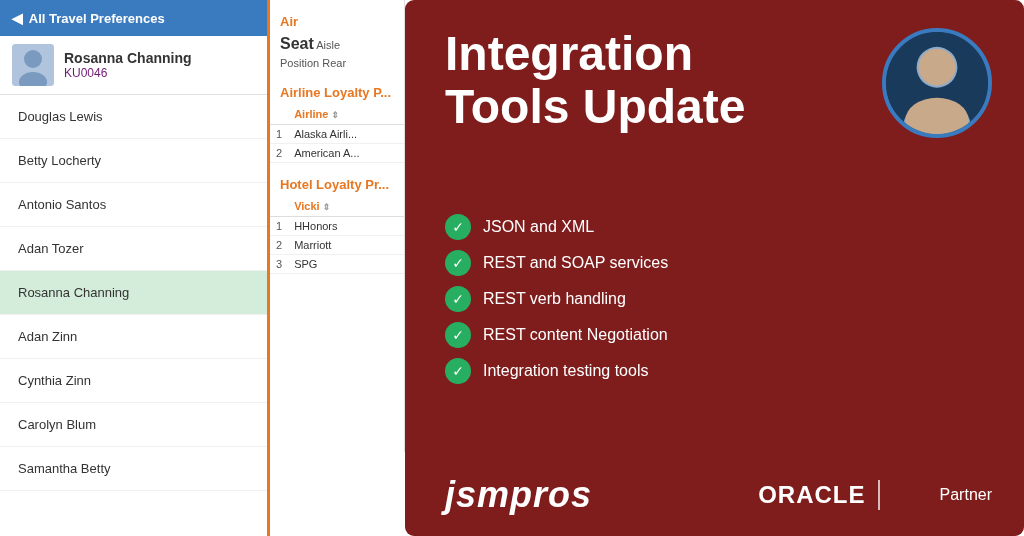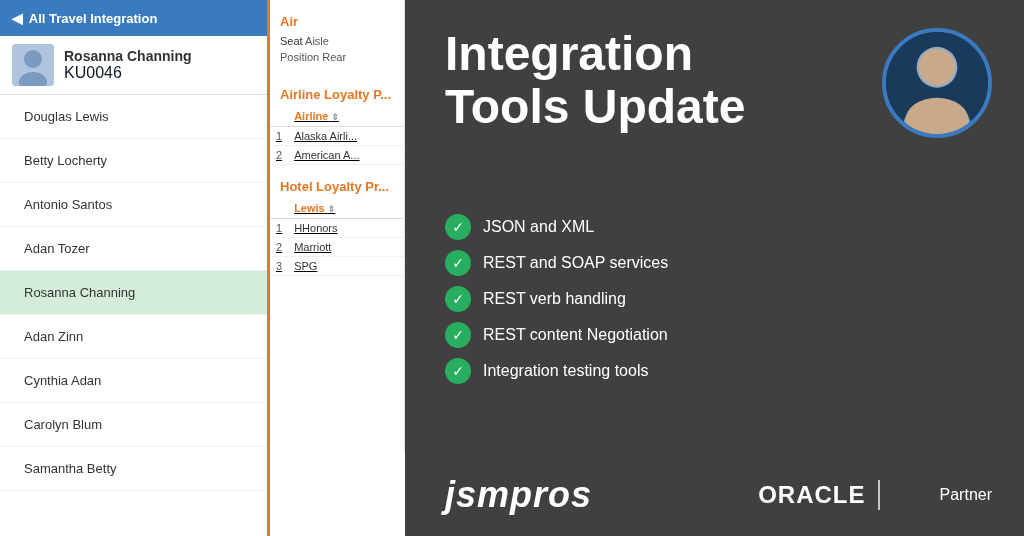--- a/index.html
+++ b/index.html
@@ -49,28 +49,28 @@
       background: #b0c4de;
       overflow: hidden;
       flex-shrink: 0;
       display: flex;
       align-items: center;
       justify-content: center;
     }
     .avatar-svg { width: 42px; height: 42px; }
     .selected-user-info { display: flex; flex-direction: column; }
     .selected-user-name { font-size: 14px; font-weight: bold; color: #333; }
-    .selected-user-id { font-size: 16px; color: #0f172a; }
+    .selected-user-id { font-size: 12px; color: #701a75; }
 
     .user-list {
       overflow-y: auto;
       flex: 1;
     }
     .user-item {
-      padding: 14px 24px;
+      padding: 14px 18px;
       font-size: 13px;
       color: #333;
       border-bottom: 1px solid #f0f0f0;
       cursor: pointer;
       font-weight: 500;
     }
     .user-item.active { background: #d4edda; color: #333; }
 
     
     .middle-panel {
@@ -88,27 +88,26 @@
       font-size: 13px;
       font-weight: bold;
       padding: 6px 10px 4px;
     }
 
     .seat-info {
       padding: 2px 10px;
       font-size: 11px;
       color: #555;
     }
-    .seat-label { font-weight: normal; color: #333; font-size: 11px; }
+    .seat-label { font-weight: bold; color: #333; font-size: 16px; }
 
     .loyalty-table {
       width: 100%;
       border-collapse: collapse;
       font-size: 11px;
-      text-decoration: underline;
     }
     .loyalty-table th {
       color: #e87722;
       font-size: 11px;
       font-weight: bold;
       padding: 4px 6px;
       text-align: left;
       border-bottom: 1px solid #ddd;
     }
     .loyalty-table td {
@@ -118,26 +117,27 @@
       font-size: 11px;
     }
     .loyalty-table .row-num { color: #555; width: 16px; }
 
     .sort-icon { font-size: 9px; color: #999; }
 
     
     .right-panel {
       flex: 1;
       height: 536px;
-      background: #404040;
+      background: #7f1d1d;
       display: flex;
       flex-direction: column;
       justify-content: space-between;
       padding: 28px 32px 20px 40px;
       position: relative;
+      border-radius: 9px;
     }
 
     .right-top {
       display: flex;
       align-items: flex-start;
       justify-content: space-between;
     }
 
     .integration-title {
       color: #fff;
@@ -222,21 +222,21 @@
       margin-left: 48px;
     }
   </style>
 </head>
 <body>
 
 <div class="left-panel">
 
   <div class="back-header">
     <span class="back-arrow">◀</span>
-    <span>All Travel Integration</span>
+    <span>All Travel Preferences</span>
   </div>
 
   <div class="selected-user-row">
     <div class="avatar-img">
       <svg class="avatar-svg" viewBox="0 0 42 42" xmlns="http://www.w3.org/2000/svg">
         <rect width="42" height="42" fill="#b0c4de"></rect>
         <circle cx="21" cy="15" r="9" fill="#7a9abf"></circle>
         <ellipse cx="21" cy="38" rx="14" ry="10" fill="#7a9abf"></ellipse>
       </svg>
     </div>
@@ -246,41 +246,41 @@
     </div>
   </div>
 
   <div class="user-list">
   <div class="user-item">Douglas Lewis</div>
       <div class="user-item">Betty Locherty</div>
       <div class="user-item">Antonio Santos</div>
       <div class="user-item">Adan Tozer</div>
       <div class="user-item active">Rosanna Channing</div>
       <div class="user-item">Adan Zinn</div>
-      <div class="user-item">Cynthia Adan</div>
+      <div class="user-item">Cynthia Zinn</div>
       <div class="user-item">Carolyn Blum</div>
       <div class="user-item">Samantha Betty</div>
     </div>
 
 </div>
 
 <div class="middle-panel">
 
   <div class="section-title">Air</div>
 
   <div class="seat-info">
     <span class="seat-label">Seat</span>
     <span>Aisle</span>
   </div>
   <div class="seat-info">
     <span>Position</span>
     <span>Rear</span>
   </div>
 
-  <div class="section-title" style="margin-top:16px;">Airline Loyalty P...</div>
+  <div class="section-title" style="margin-top:8px;">Airline Loyalty P...</div>
 
   <table class="loyalty-table">
     <thead>
       <tr>
         <th></th>
         <th>
           <span>Airline</span>
           <span class="sort-icon">⇕</span>
         </th>
       </tr>
@@ -297,21 +297,21 @@
       </tbody>
   </table>
 
   <div class="section-title" style="margin-top:8px;">Hotel Loyalty Pr...</div>
 
   <table class="loyalty-table">
     <thead>
       <tr>
         <th></th>
         <th>
-          <span>Lewis</span>
+          <span>Vicki</span>
           <span class="sort-icon">⇕</span>
         </th>
       </tr>
     </thead>
     <tbody id="hotel-tbody">
     <tr>
           <td class="row-num">1</td>
           <td>HHonors</td>
         </tr>
         <tr>

